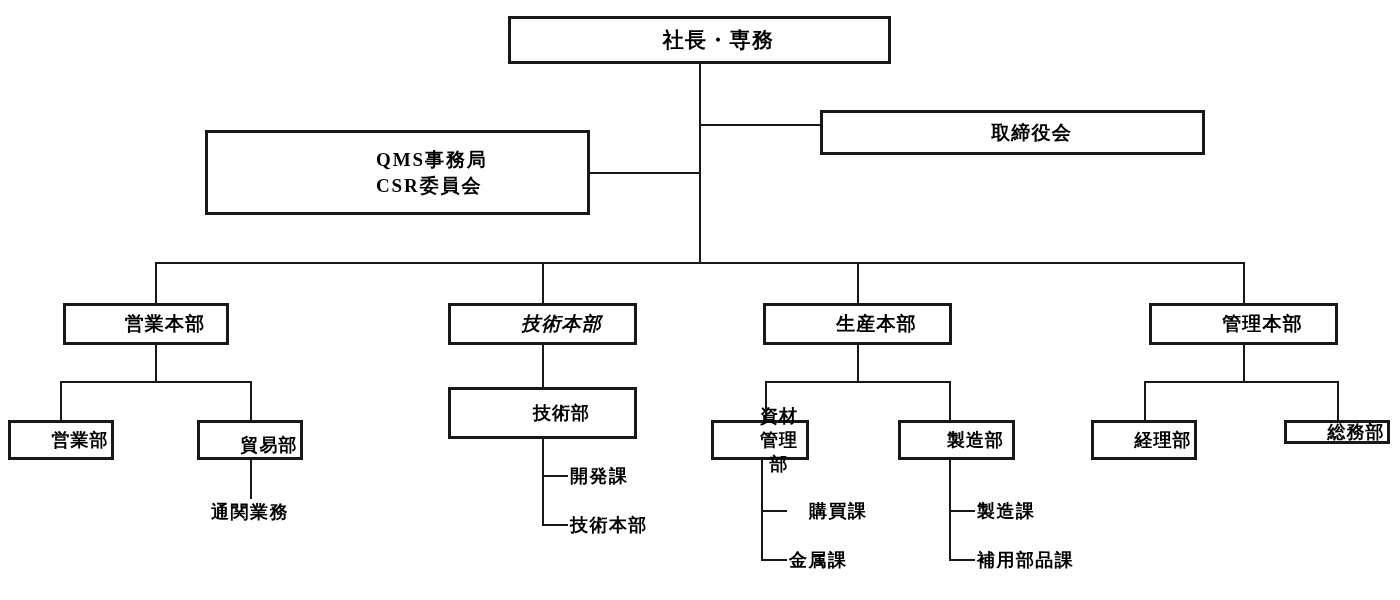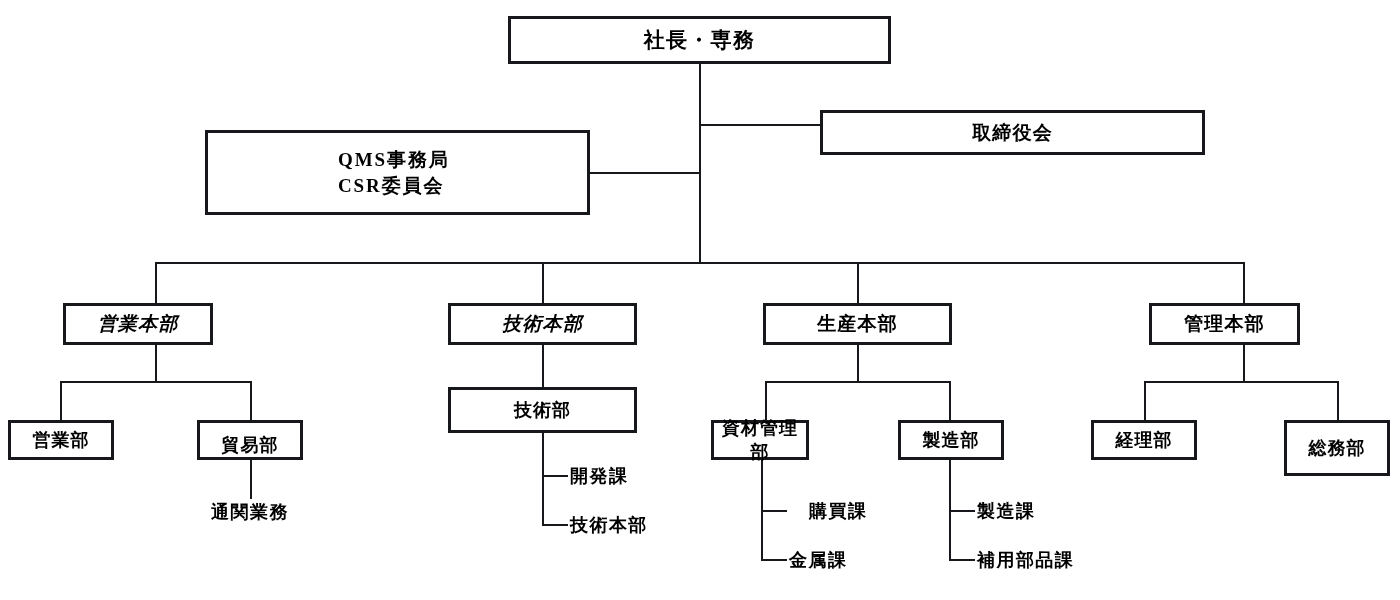--- a/index.html
+++ b/index.html
@@ -31,20 +31,21 @@
     text-align: center;
     z-index: 2;
   }
   .node-box.two-line {
     justify-content: flex-start;
   }
   .node-box .box-inner {
     width: 100%;
     text-align: center;
     white-space: pre-line;
+    margin-left: 38px;
   }
   .node-box.two-line .box-inner {
     text-align: left;
     padding-left: 130px;
     letter-spacing: 0.1em;
   }
   .plain-label {
     position: absolute;
     color: #000000;
     font-weight: 700;
@@ -114,61 +115,61 @@
 
   <div class="node-box" style="left:820px; top:110px; width:385px; height:45px; font-size:19px;">
     <span class="box-inner">取締役会</span>
   </div>
 
   <div class="node-box two-line" style="left:205px; top:130px; width:385px; height:85px; font-size:19px;">
     <span class="box-inner">QMS事務局
 CSR委員会</span>
   </div>
 
-  <div class="node-box" style="left:63px; top:303px; width:150px; height:42px; font-size:19px;font-style:italic;">
+  <div class="node-box" style="left:63px; top:303px; width:166px; height:42px; font-size:19px;">
     <span class="box-inner">営業本部</span>
   </div>
 
   <div class="node-box" style="left:448px; top:303px; width:189px; height:42px; font-size:19px;font-style:italic;">
     <span class="box-inner">技術本部</span>
   </div>
 
   <div class="node-box" style="left:763px; top:303px; width:189px; height:42px; font-size:19px;">
     <span class="box-inner">生産本部</span>
   </div>
 
-  <div class="node-box" style="left:1149px; top:303px; width:151px; height:42px; font-size:19px;">
+  <div class="node-box" style="left:1149px; top:303px; width:189px; height:42px; font-size:19px;">
     <span class="box-inner">管理本部</span>
   </div>
 
   <div class="node-box" style="left:8px; top:420px; width:106px; height:40px; font-size:18px;">
     <span class="box-inner">営業部</span>
   </div>
 
   <div class="node-box" style="left:197px; top:420px; width:106px; height:40px; font-size:18px;align-items:flex-end;">
     <span class="box-inner">貿易部</span>
   </div>
 
-  <div class="node-box" style="left:448px; top:387px; width:189px; height:46px; font-size:18px;">
+  <div class="node-box" style="left:448px; top:387px; width:189px; height:52px; font-size:18px;">
     <span class="box-inner">技術部</span>
   </div>
 
   <div class="node-box" style="left:711px; top:420px; width:98px; height:40px; font-size:18px;">
     <span class="box-inner">資材管理部</span>
   </div>
 
-  <div class="node-box" style="left:898px; top:420px; width:106px; height:40px; font-size:18px;align-items:center;">
+  <div class="node-box" style="left:898px; top:420px; width:117px; height:40px; font-size:18px;align-items:center;">
     <span class="box-inner">製造部</span>
   </div>
 
   <div class="node-box" style="left:1091px; top:420px; width:106px; height:40px; font-size:18px;">
     <span class="box-inner">経理部</span>
   </div>
 
-  <div class="node-box" style="left:1284px; top:420px; width:106px; height:56px; font-size:18px;">
+  <div class="node-box" style="left:1284px; top:420px; width:106px; height:24px; font-size:18px;">
     <span class="box-inner">総務部</span>
   </div>
 
   <div class="plain-label center" style="left:250px; top:500px; font-size:18px;">通関業務</div>
 
   <div class="plain-label" style="left:570px; top:464px; font-size:18px;">開発課</div>
 
   <div class="plain-label" style="left:570px; top:513px; font-size:18px;">技術本部</div>
 
   <div class="plain-label" style="left:789px; top:499px; font-size:18px;margin-left:20px;">購買課</div>

